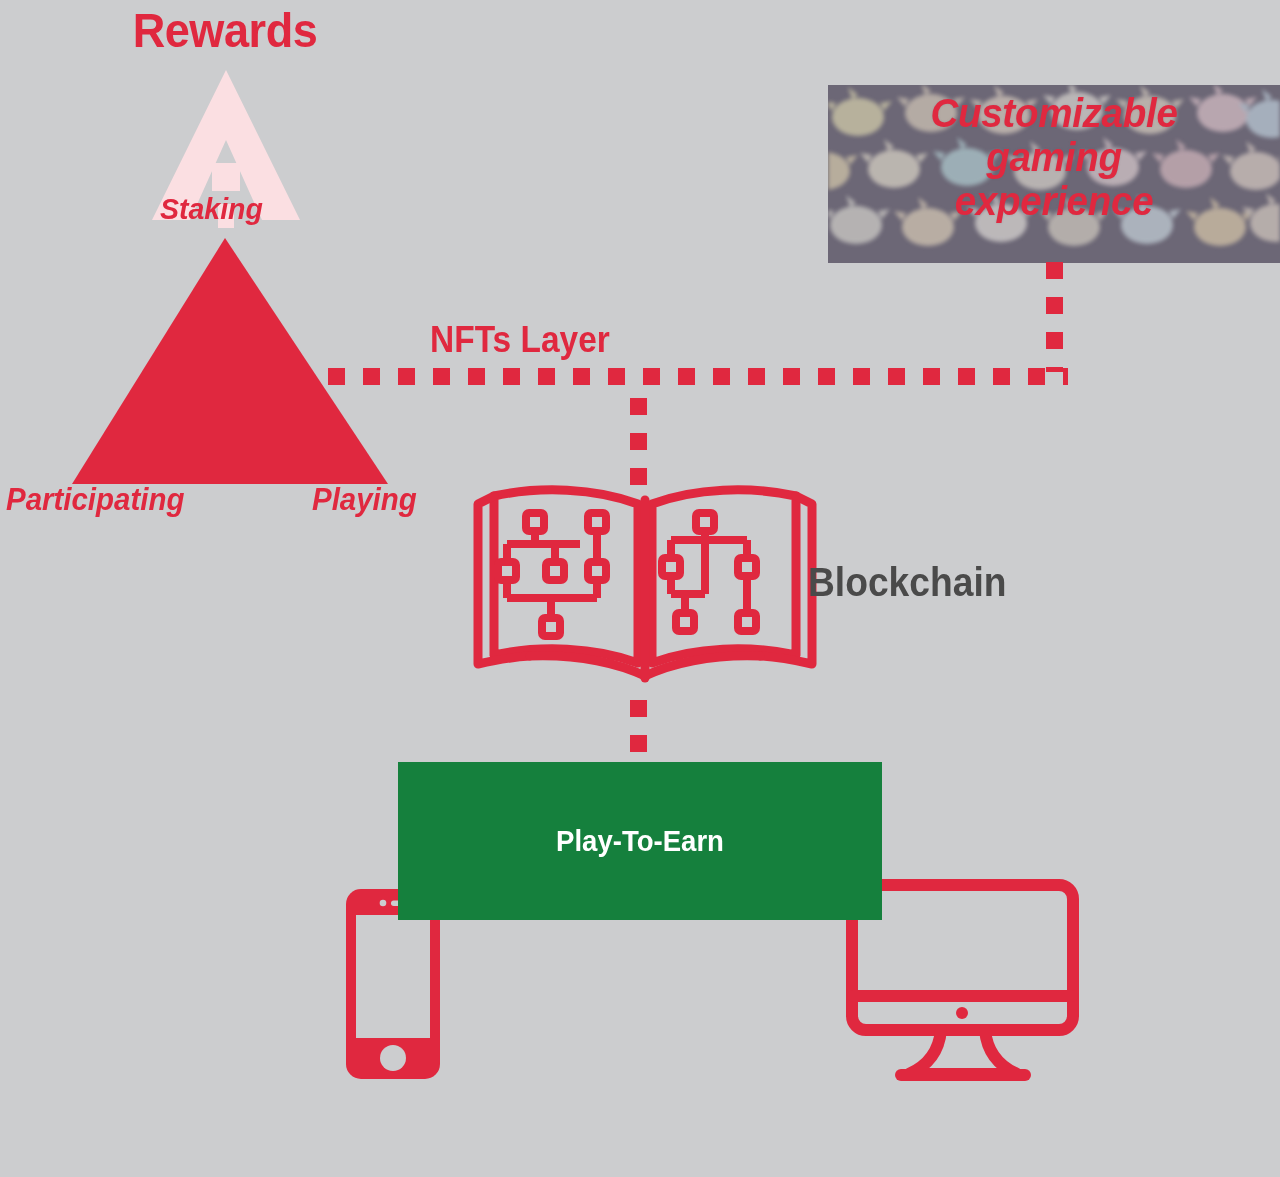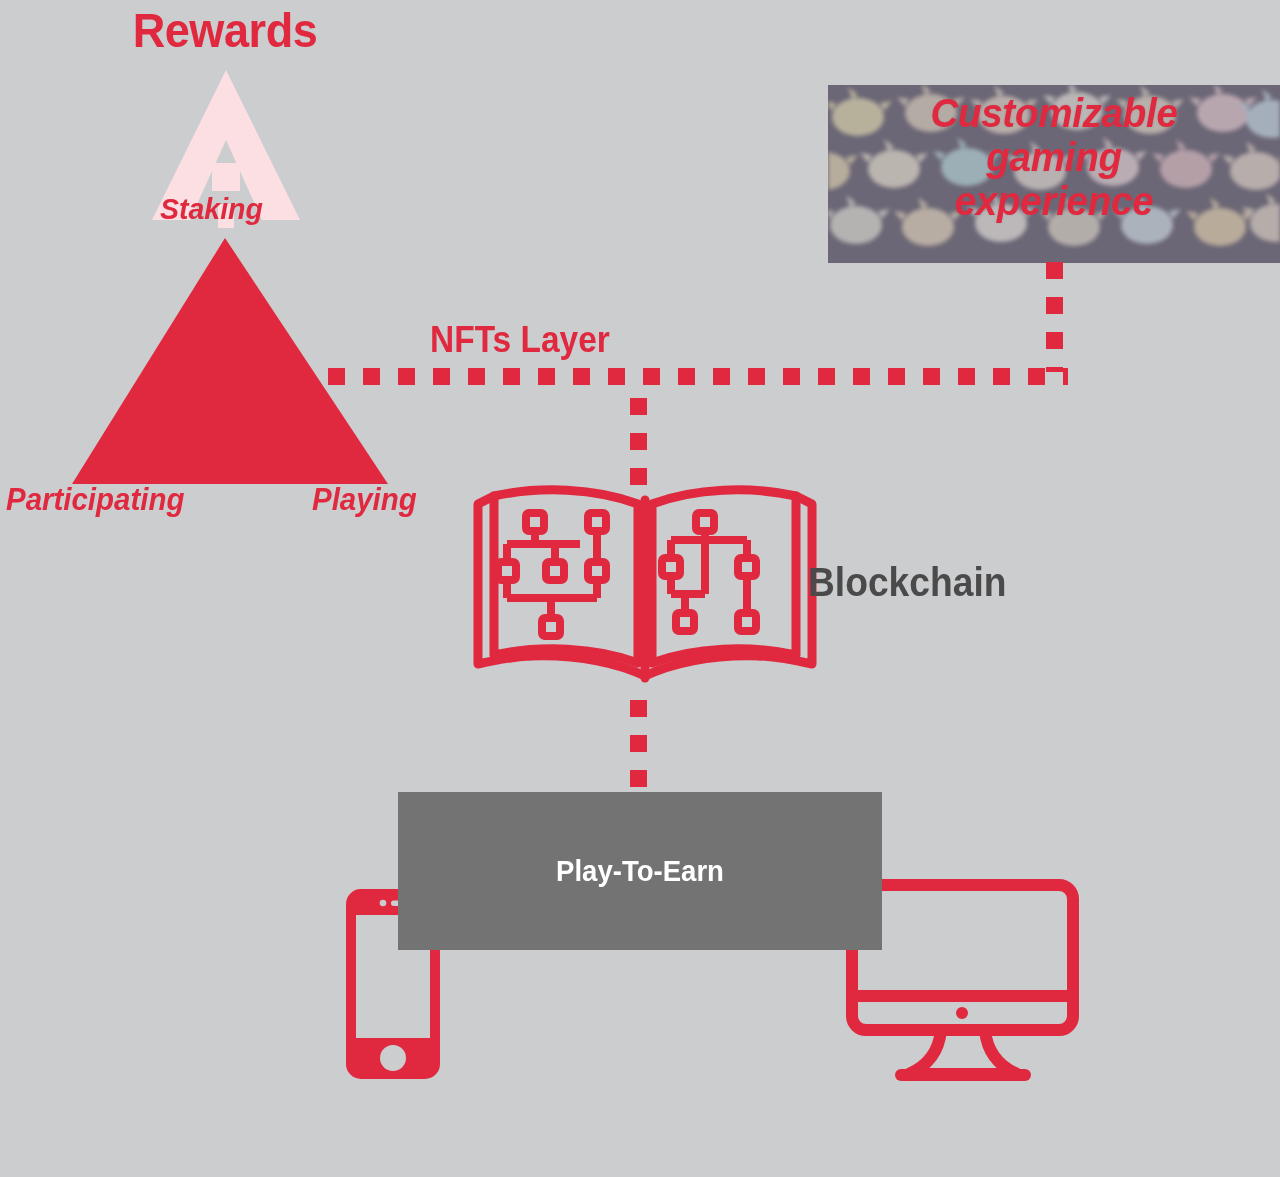--- a/index.html
+++ b/index.html
@@ -147,24 +147,24 @@
     transform-origin: left top;
   }
 
   
   #phone-icon   { left: 345px; top: 888px; width: 96px; height: 192px; }
   #monitor-icon { left: 845px; top: 878px; width: 235px; height: 207px; }
 
   
   #p2e-box {
     left: 398px;
-    top: 792px;
+    top: 762px;
     width: 484px;
     height: 158px;
-    background: #737373;
+    background: #15803d;
     text-align: center;
   }
   #p2e-label {
     position: absolute;
     left: 0;
     top: 0;
     width: 484px;
     height: 158px;
     display: flex;
     align-items: center;

